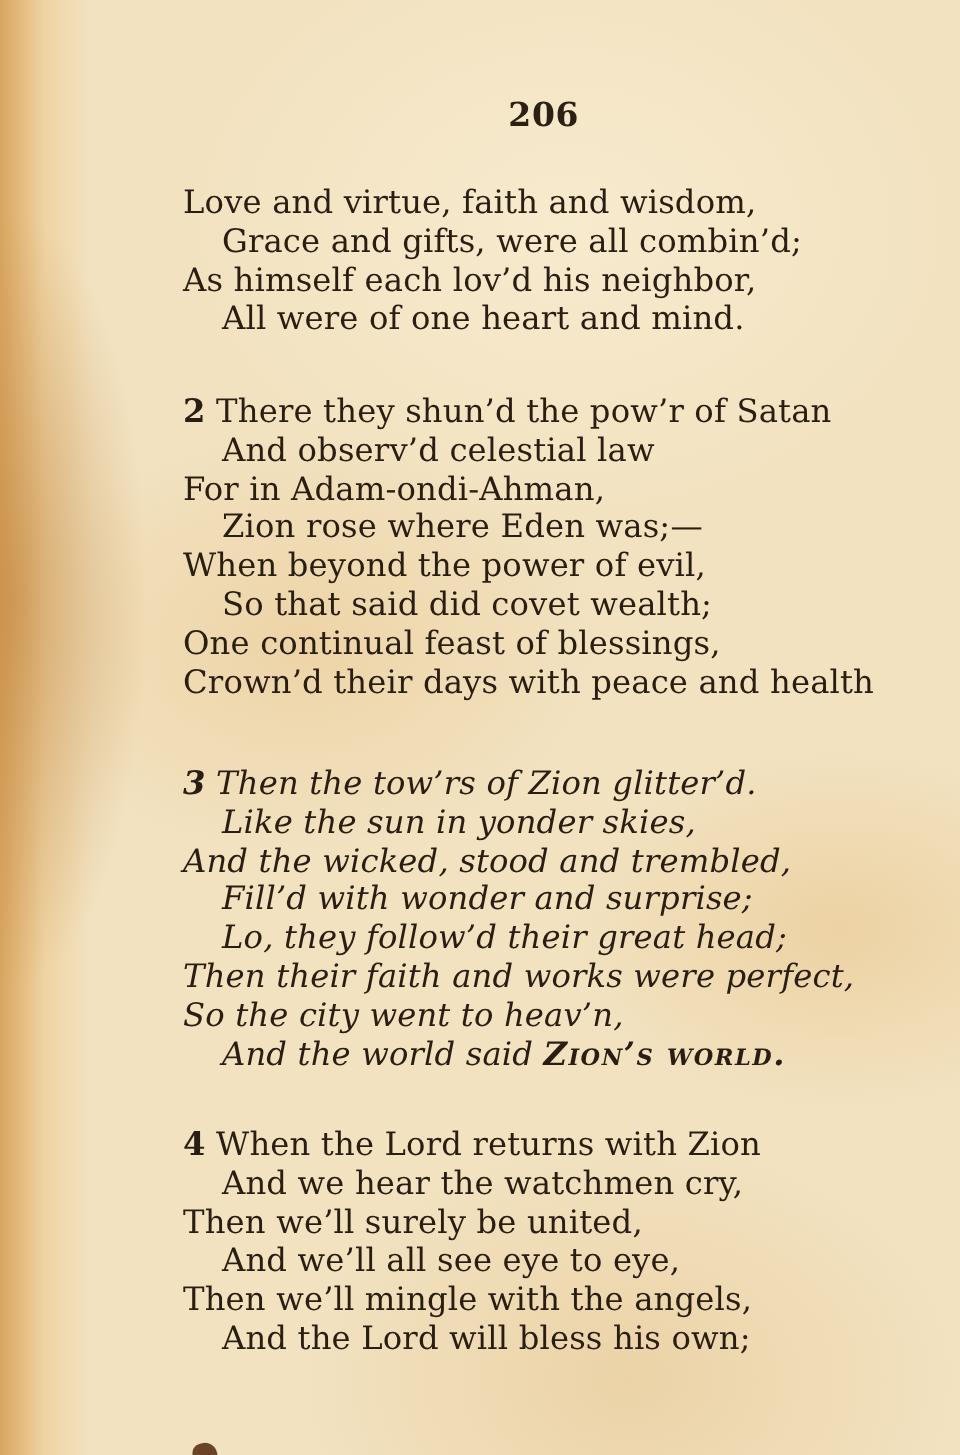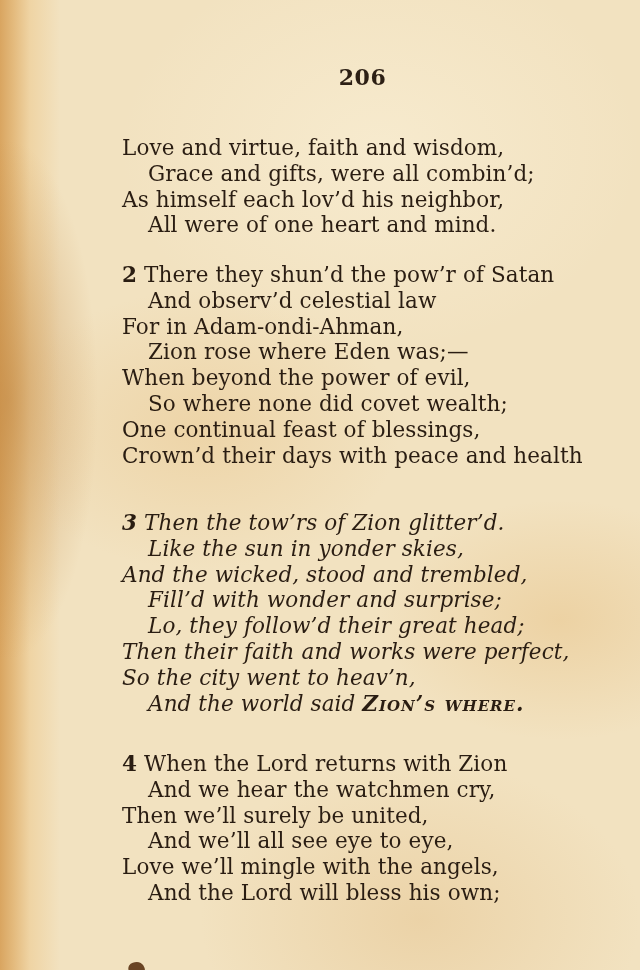--- a/index.html
+++ b/index.html
@@ -29,21 +29,21 @@
       color: #2c1f14;
     }
     .stanza { position: absolute; left: 122px; }
     .line {
       font-size: 21.5px; line-height: 25.8px; white-space: nowrap;
       letter-spacing: 0.1px;
     }
     .line.indent { padding-left: 26px; }
     .num { font-weight: bold; margin-right: 7px; }
     .sc { font-variant: small-caps; font-weight: bold; letter-spacing: 1px; }
-    .s1 { top: 135px; }
+    .s1 { top: 123px; }
     .s2 { top: 262px; }
     .s3 { top: 510px; font-style: italic; }
     .s4 { top: 751px; }
     .corner-mark {
       position: absolute; left: 128px; top: 962px;
       width: 16px; height: 10px; background: #6a4424;
       border-radius: 6px 8px 0 0; transform: rotate(-15deg);
     }
   </style>
 </head>
@@ -59,39 +59,39 @@
     <div class="line">As himself each lov’d his neighbor,</div>
     <div class="line indent">All were of one heart and mind.</div>
   </div>
 
   <div class="stanza s2">
     <div class="line"><span class="num">2</span><span>There they shun’d the pow’r of Satan</span></div>
     <div class="line indent">And observ’d celestial law</div>
     <div class="line">For in Adam-ondi-Ahman,</div>
     <div class="line indent">Zion rose where Eden was;—</div>
     <div class="line">When beyond the power of evil,</div>
-    <div class="line indent">So where none did covet wealth;</div>
+    <div class="line indent">So that said did covet wealth;</div>
     <div class="line">One continual feast of blessings,</div>
     <div class="line">Crown’d their days with peace and health</div>
   </div>
 
   <div class="stanza s3">
     <div class="line"><span class="num">3</span><span>Then the tow’rs of Zion glitter’d.</span></div>
     <div class="line indent">Like the sun in yonder skies,</div>
     <div class="line">And the wicked, stood and trembled,</div>
     <div class="line indent">Fill’d with wonder and surprise;</div>
     <div class="line indent">Lo, they follow’d their great head;</div>
     <div class="line">Then their faith and works were perfect,</div>
     <div class="line">So the city went to heav’n,</div>
-    <div class="line indent"><span>And the world said </span><span class="sc">Zion’s where.</span></div>
+    <div class="line indent"><span>And the world said </span><span class="sc">Zion’s world.</span></div>
   </div>
 
   <div class="stanza s4">
     <div class="line"><span class="num">4</span><span>When the Lord returns with Zion</span></div>
     <div class="line indent">And we hear the watchmen cry,</div>
     <div class="line">Then we’ll surely be united,</div>
     <div class="line indent">And we’ll all see eye to eye,</div>
-    <div class="line">Love we’ll mingle with the angels,</div>
+    <div class="line">Then we’ll mingle with the angels,</div>
     <div class="line indent">And the Lord will bless his own;</div>
   </div>
 
   <div class="corner-mark"></div>
 </div>
 
 </body></html>

